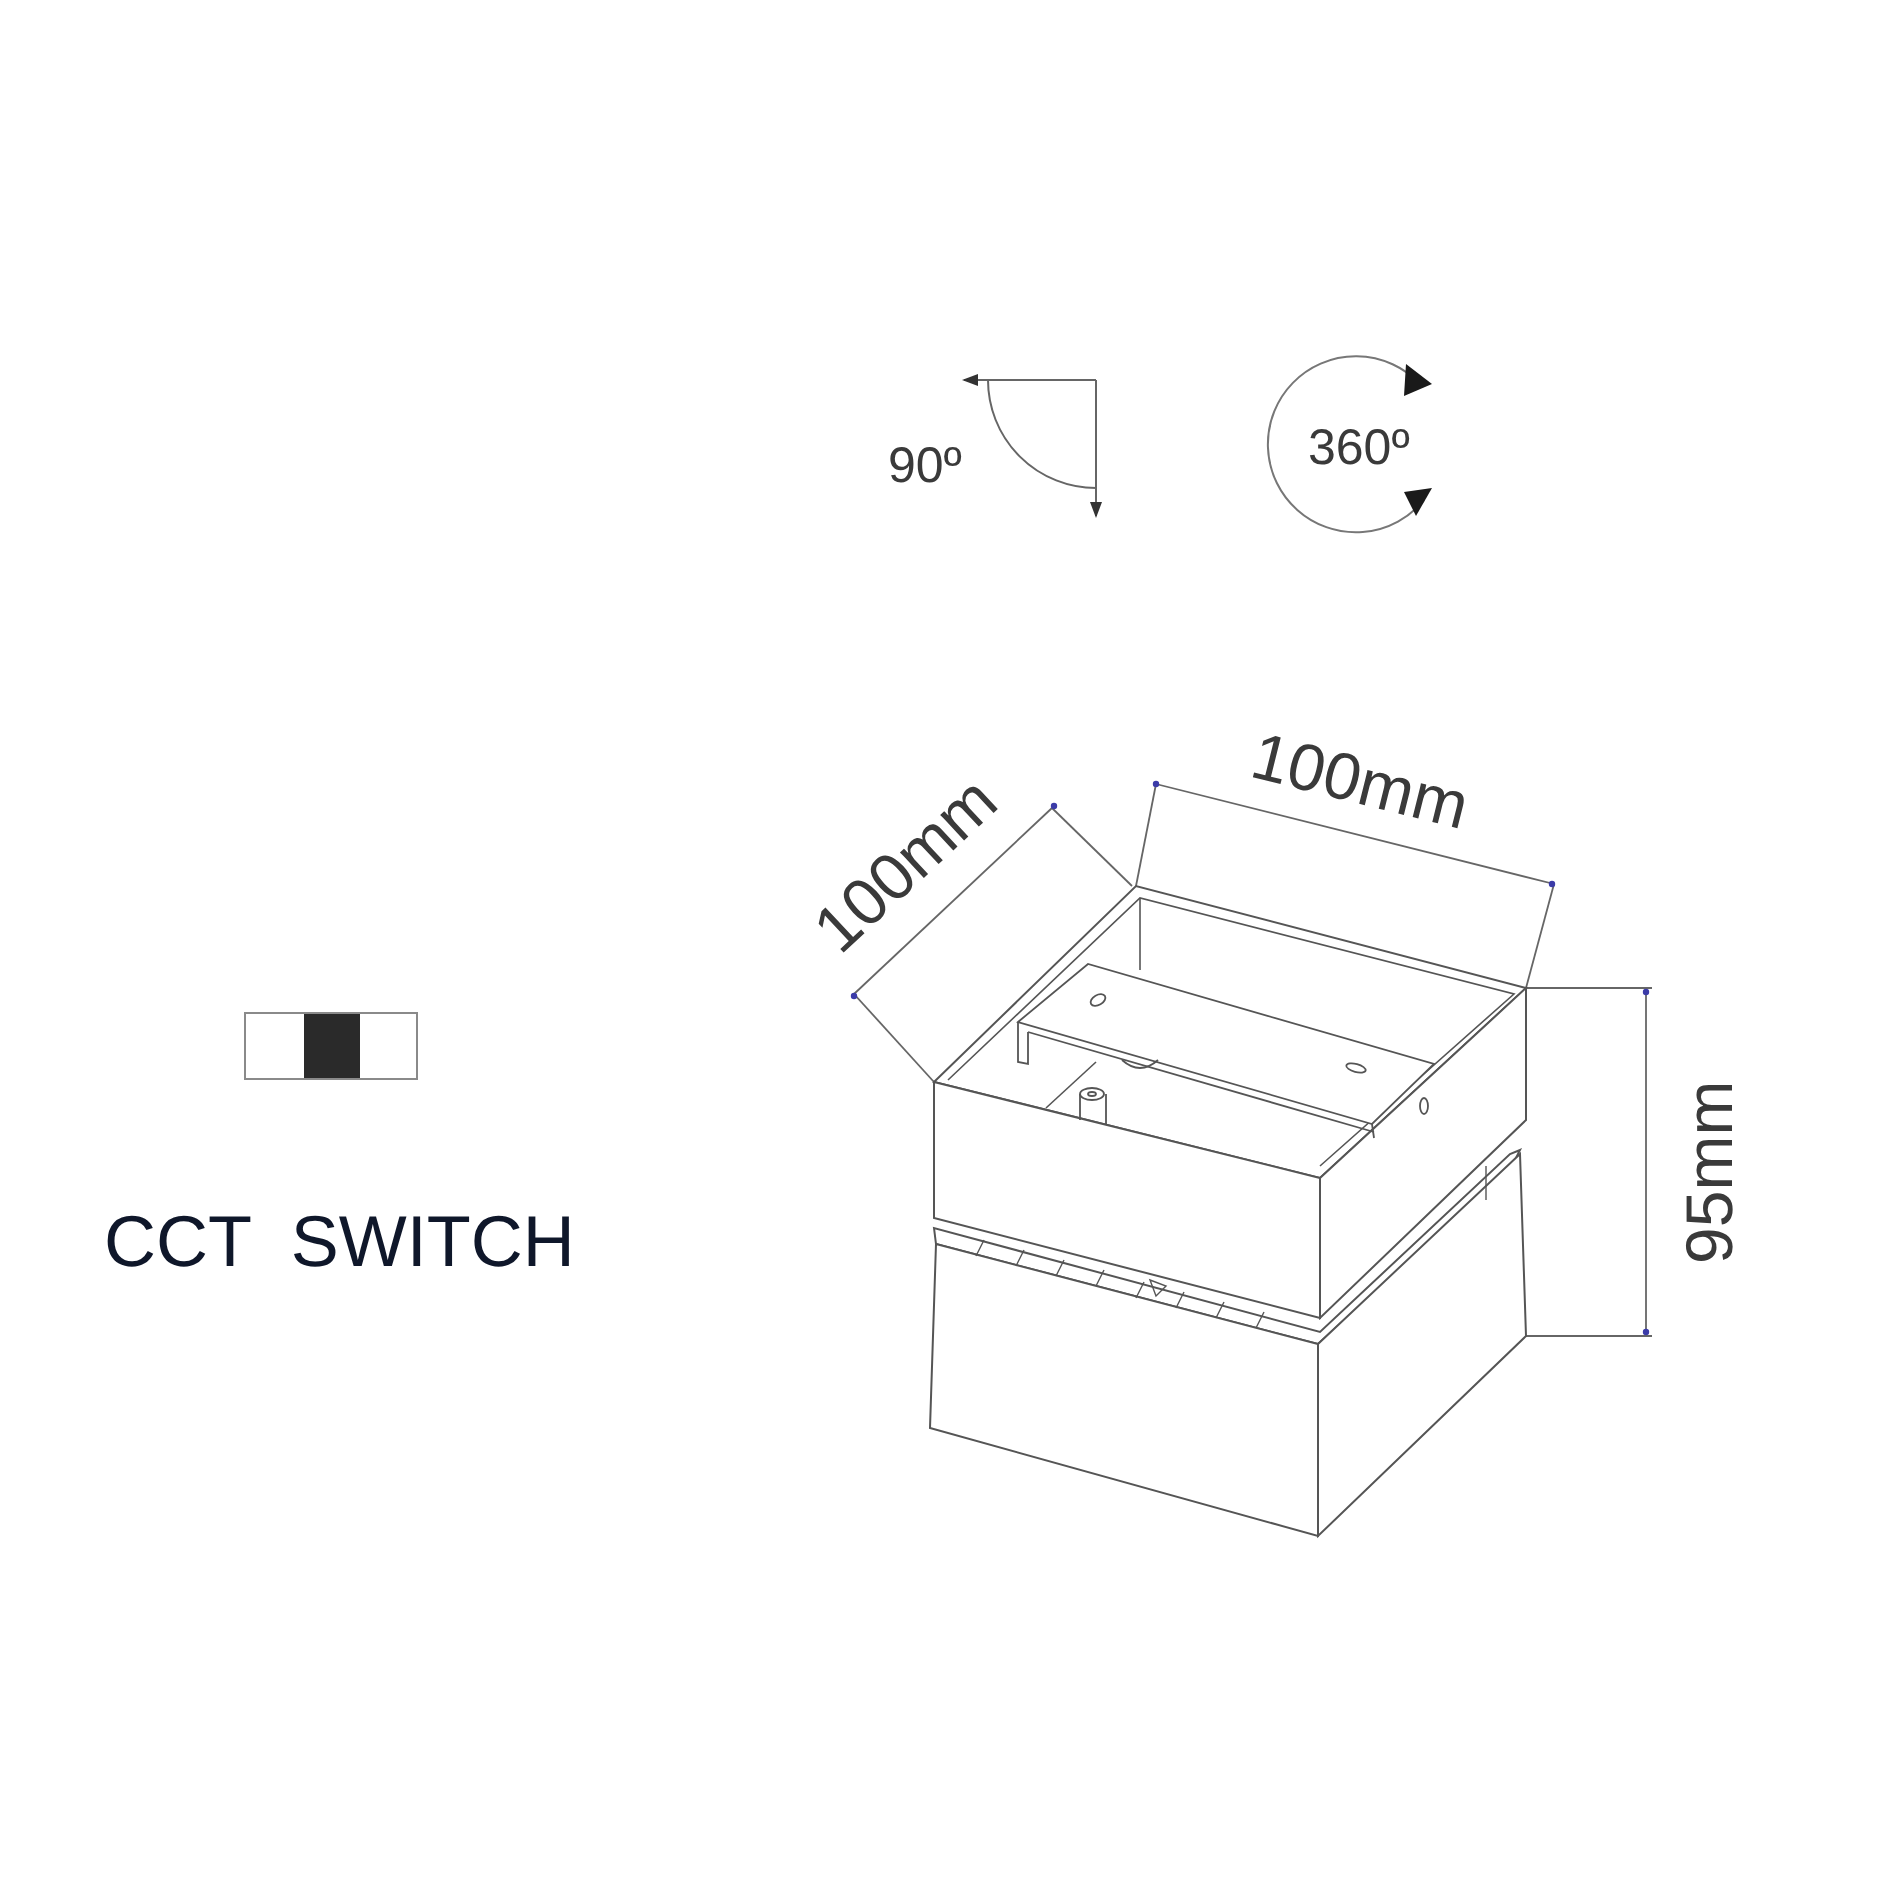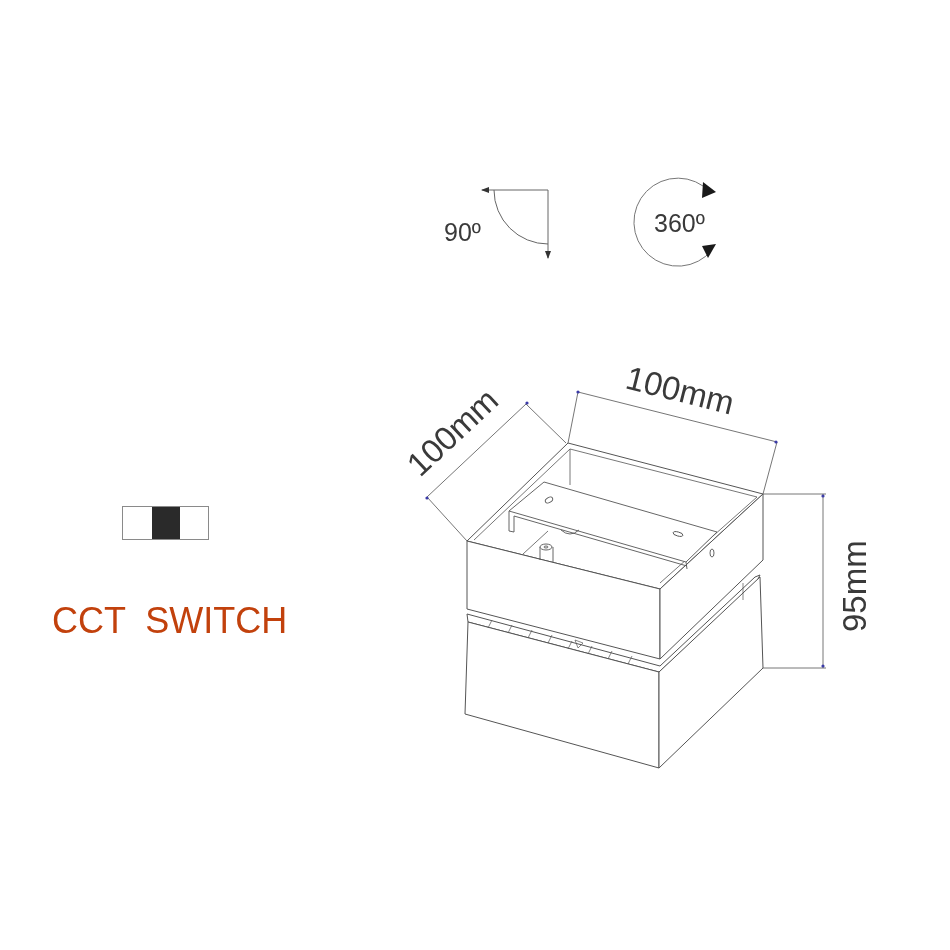--- a/index.html
+++ b/index.html
@@ -1,19 +1,19 @@
 <!DOCTYPE html>
 <html><head>
 <meta charset="utf-8">
 <style>
   html, body { margin: 0; padding: 0; background: #ffffff; }
   body { width: 950px; height: 950px; position: relative; overflow: hidden; font-family: "Liberation Sans", sans-serif; }
   .canvas { position: absolute; left: 0; top: 0; width: 950px; height: 950px; }
   .lbl { font-family: "Liberation Sans", sans-serif; font-weight: 300; fill: #3a3a3a; }
-  .cct { position: absolute; left: 52px; top: 600px; font-family: "Liberation Sans", sans-serif; font-size: 36px; color: #c2410c; letter-spacing: 0px; font-weight: normal; white-space: pre; }
+  .cct { position: absolute; left: 52px; top: 600px; font-family: "Liberation Sans", sans-serif; font-size: 36px; color: #0f172a; letter-spacing: 0px; font-weight: normal; white-space: pre; }
   .switch-icon { position: absolute; left: 122px; top: 506px; width: 87px; height: 34px; border: 1.5px solid #8a8a8a; box-sizing: border-box; background: #fff; }
   .switch-knob { position: absolute; left: 29px; top: 0; width: 28px; height: 100%; background: #2a2a2a; }
 </style>
 </head>
 <body>
 
 <div class="canvas">
 <svg width="950" height="950" viewBox="0 0 950 950" xmlns="http://www.w3.org/2000/svg">
   <defs>
     <marker id="arrowL" markerWidth="8" markerHeight="8" refX="7" refY="4" orient="auto">

